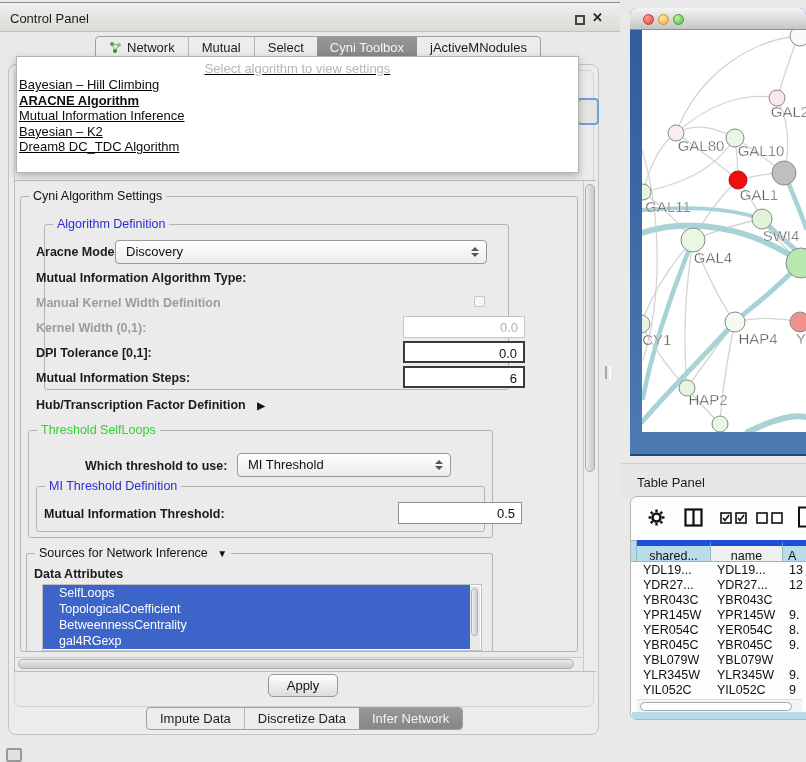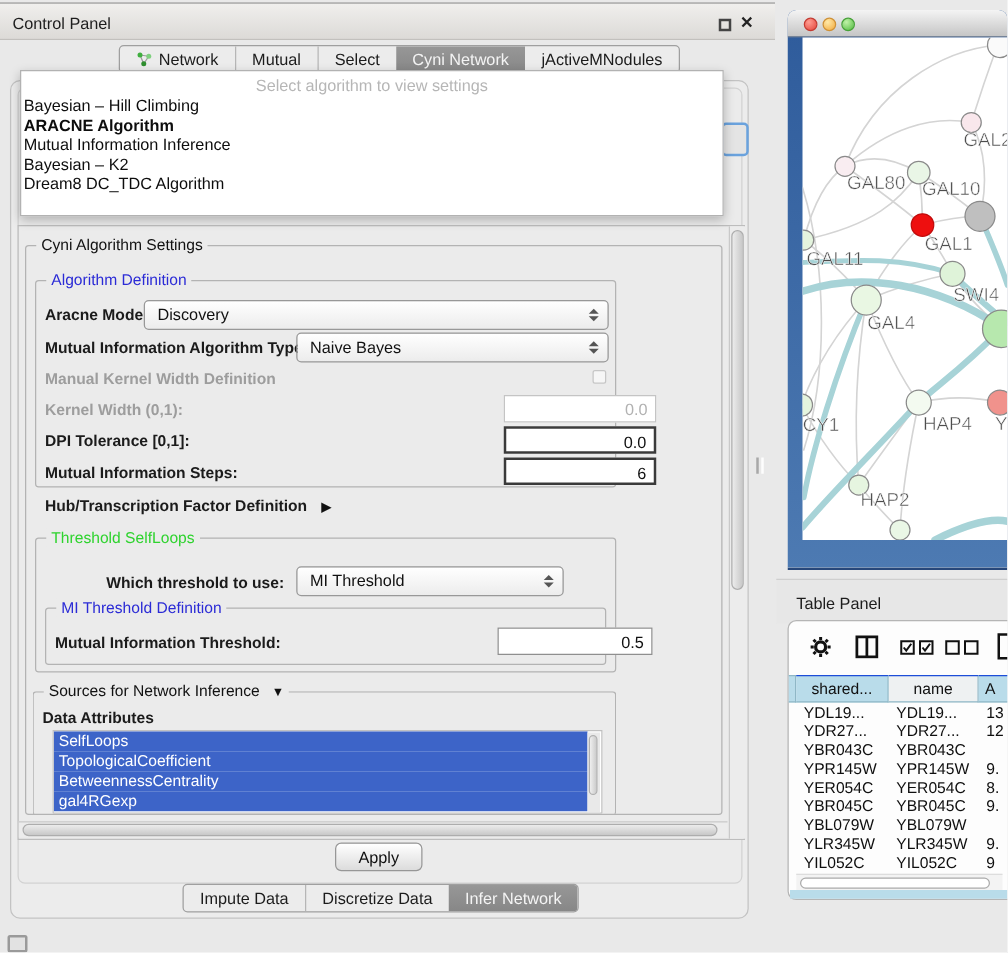--- a/index.html
+++ b/index.html
@@ -19,21 +19,21 @@
   .tabstrip { position:absolute; display:flex; height:23px; border:1px solid #9f9f9f;
     border-radius:4px; overflow:hidden; background:#ececec; }
   .tab { font-size:13px; color:#1c1c1c; line-height:21px; padding:0 13px; white-space:nowrap;
     display:flex; align-items:center; gap:5px; }
   .tab + .tab { border-left:1px solid #b6b6b6; }
   .tab.selected { background:linear-gradient(#979797,#878787); color:#f4f4f4; border-left:none; }
   .tab.selected + .tab { border-left:none; }
 
   
   .popup { position:absolute; left:16px; top:56px; width:563px; height:117px; background:#ffffff;
-    border:1px solid #b2b2b2; z-index:60; box-shadow:0 3px 8px rgba(0,0,0,0.25); }
+    border:1px solid #b2b2b2; z-index:60; box-shadow:0 3px 8px rgba(0,0,0,0.25);text-decoration:underline; }
   .popup-prompt { height:17px; line-height:17px; text-align:center; color:#b6b6b6; font-size:13px; margin-top:3px; }
   .algo-item { height:15.6px; line-height:15.6px; font-size:13px; color:#0d0d0d; padding-left:2px; white-space:nowrap; }
   .algo-item.bold { font-weight:bold; }
   .combo-ghost { position:absolute; left:577px; top:98px; width:22px; height:27px; z-index:10;
     border:2px solid #6aa2dd; border-radius:4px; background:#e4e4e4; }
 
   
   .outer-panel { position:absolute; left:8px; top:64px; width:591px; height:671px;
     border:1px solid #c3c3c3; border-radius:8px; background:#ececec; }
   .inner-panel { position:absolute; left:14px; top:70px; width:580px; height:637px;
@@ -62,21 +62,21 @@
     font-size:13px; text-align:right; padding:3px 6px 0 0; color:#111;margin-left:40px; }
   .fld.dis { border-color:#c4c4c4; color:#b2b2b2; }
   .fld.strong { border:2px solid #3a3a3a; }
 
   .cb { position:absolute; width:11px; height:11px; border:1px solid #c6c6c6; border-radius:2px; background:#f6f6f6; }
   .tri { font-size:10px; color:#111; }
 
   .attrlist { position:absolute; left:42px; top:584px; width:440px; height:67px;
     background:#fff; border:1px solid #c0c0c0; overflow:hidden; }
   .attr-item { height:16px; line-height:16px; font-size:12.5px; color:#fff;
-    background:#3d64c8; padding-left:4px; margin-right:11px; white-space:nowrap; }
+    background:#3d64c8; padding-left:16px; margin-right:11px; white-space:nowrap; }
   .attrlist .sb { position:absolute; right:1px; top:1px; width:10px; height:64px; background:#e9e9e9; }
   .attrlist .sb .th { position:absolute; left:1px; top:2px; width:7px; height:48px;
     background:linear-gradient(90deg,#efefef,#cccccc); border:1px solid #b0b0b0; border-radius:4px; }
 
   .sb-v { position:absolute; left:583px; top:181px; width:13px; height:490px;
     background:#ececec; border-left:1px solid #c9c9c9; }
   .sb-v .th { position:absolute; left:1px; top:3px; width:10px; height:288px;
     background:linear-gradient(90deg,#ececec,#c8c8c8); border:1px solid #adadad; border-radius:6px; }
   .sb-h { position:absolute; left:15px; top:657px; width:567px; height:13px;
     background:#ececec; border-top:1px solid #c9c9c9; }
@@ -104,21 +104,21 @@
     border-left:2px solid #a8a8a8; border-right:2px solid #fdfdfd; }
 
   
   .tp-titlebar { position:absolute; left:621px; top:463px; width:185px; height:36px;
     background:#e7e7e7; border-top:1px solid #cfcfcf; }
   .tp-title { position:absolute; left:16px; top:11px; font-size:13px; color:#1d1d1d; }
   .tp-container { position:absolute; left:630px; top:496px; width:200px; height:224px;
     background:#fdfdfd; border:1px solid #b5b5b5; border-radius:7px; }
   .tp-toolbar-icon { position:absolute; }
   .thead { position:absolute; left:637px; top:540px; height:22px; display:flex; }
-  .thead .hc { height:22px; background:#b9dcea; border-right:1px solid #8fb7c6; border-top:1px solid #1d4ed8;
+  .thead .hc { height:22px; background:#b9dcea; border-right:1px solid #8fb7c6; border-top:6px solid #1d4ed8;
     border-bottom:1px solid #8fb7c6; font-size:12.5px; color:#111; text-align:center; line-height:21px; overflow:hidden; }
   .thead .hc.lite { background:#eef1f2; }
   .hsliver { position:absolute; left:631px; top:540px; width:6px; height:22px; background:#b9dcea;
     border:1px solid #8fb7c6; border-left:none; }
   .trows { position:absolute; left:637px; top:563px; }
   .trow { display:flex; height:15px; }
   .trow .c { font-size:12.5px; color:#0f0f0f; line-height:15px; padding-left:6px; overflow:hidden; white-space:nowrap; }
   .tp-sbh { position:absolute; left:637px; top:699px; width:165px; height:13px; background:#f3f3f3; border-top:1px solid #ddd; }
   .tp-sbh .th { position:absolute; left:3px; top:2px; width:152px; height:9px;
     background:#fff; border:1px solid #aaa; border-radius:5px; }
@@ -155,50 +155,46 @@
         </span>
         <span>Network</span>
       </span>
       <span class="tab">
         <span>Mutual</span>
       </span>
       <span class="tab">
         <span>Select</span>
       </span>
       <span class="tab selected">
-        <span>Cyni Network</span>
+        <span>Cyni Toolbox</span>
       </span>
       <span class="tab">
         <span>jActiveMNodules</span>
       </span>
     </div>
 
   <div class="outer-panel"></div>
   <div class="inner-panel"></div>
   <div class="scrollpane"></div>
 
   <div class="combo-ghost"></div>
 
   <div class="grp" style="left:20px; top:196px; width:558px; height:456px;">
     <span class="legend">Cyni Algorithm Settings</span>
   </div>
 
-  <div class="grp" style="left:28px; top:224px; width:465px; height:166px;">
+  <div class="grp" style="left:44px; top:224px; width:465px; height:166px;">
     <span class="legend blue">Algorithm Definition</span>
   </div>
   <span class="lbl" style="left:36px; top:245px;">Aracne Mode:</span>
   <div class="combo" style="left:115px; top:240px; width:372px;">
     <span>Discovery</span>
     <span class="arr"></span>
   </div>
   <span class="lbl" style="left:36px; top:271px;">Mutual Information Algorithm Type:</span>
-  <div class="combo" style="left:237px; top:266px; width:250px;">
-    <span>Naive Bayes</span>
-    <span class="arr"></span>
-  </div>
   <span class="lbl dis" style="left:36px; top:296px;">Manual Kernel Width Definition</span>
   <span class="cb" style="left:474px; top:296px;"></span>
   <span class="lbl dis" style="left:36px; top:321px;">Kernel Width (0,1):</span>
   <div class="fld dis" style="left:363px; top:316px; width:122px;">0.0</div>
   <span class="lbl" style="left:36px; top:346px;">DPI Tolerance [0,1]:</span>
   <div class="fld strong" style="left:363px; top:341px; width:122px;">0.0</div>
   <span class="lbl" style="left:36px; top:371px;">Mutual Information Steps:</span>
   <div class="fld strong" style="left:363px; top:366px; width:122px;">6</div>
 
   <span class="lbl" style="left:36px; top:398px;">

